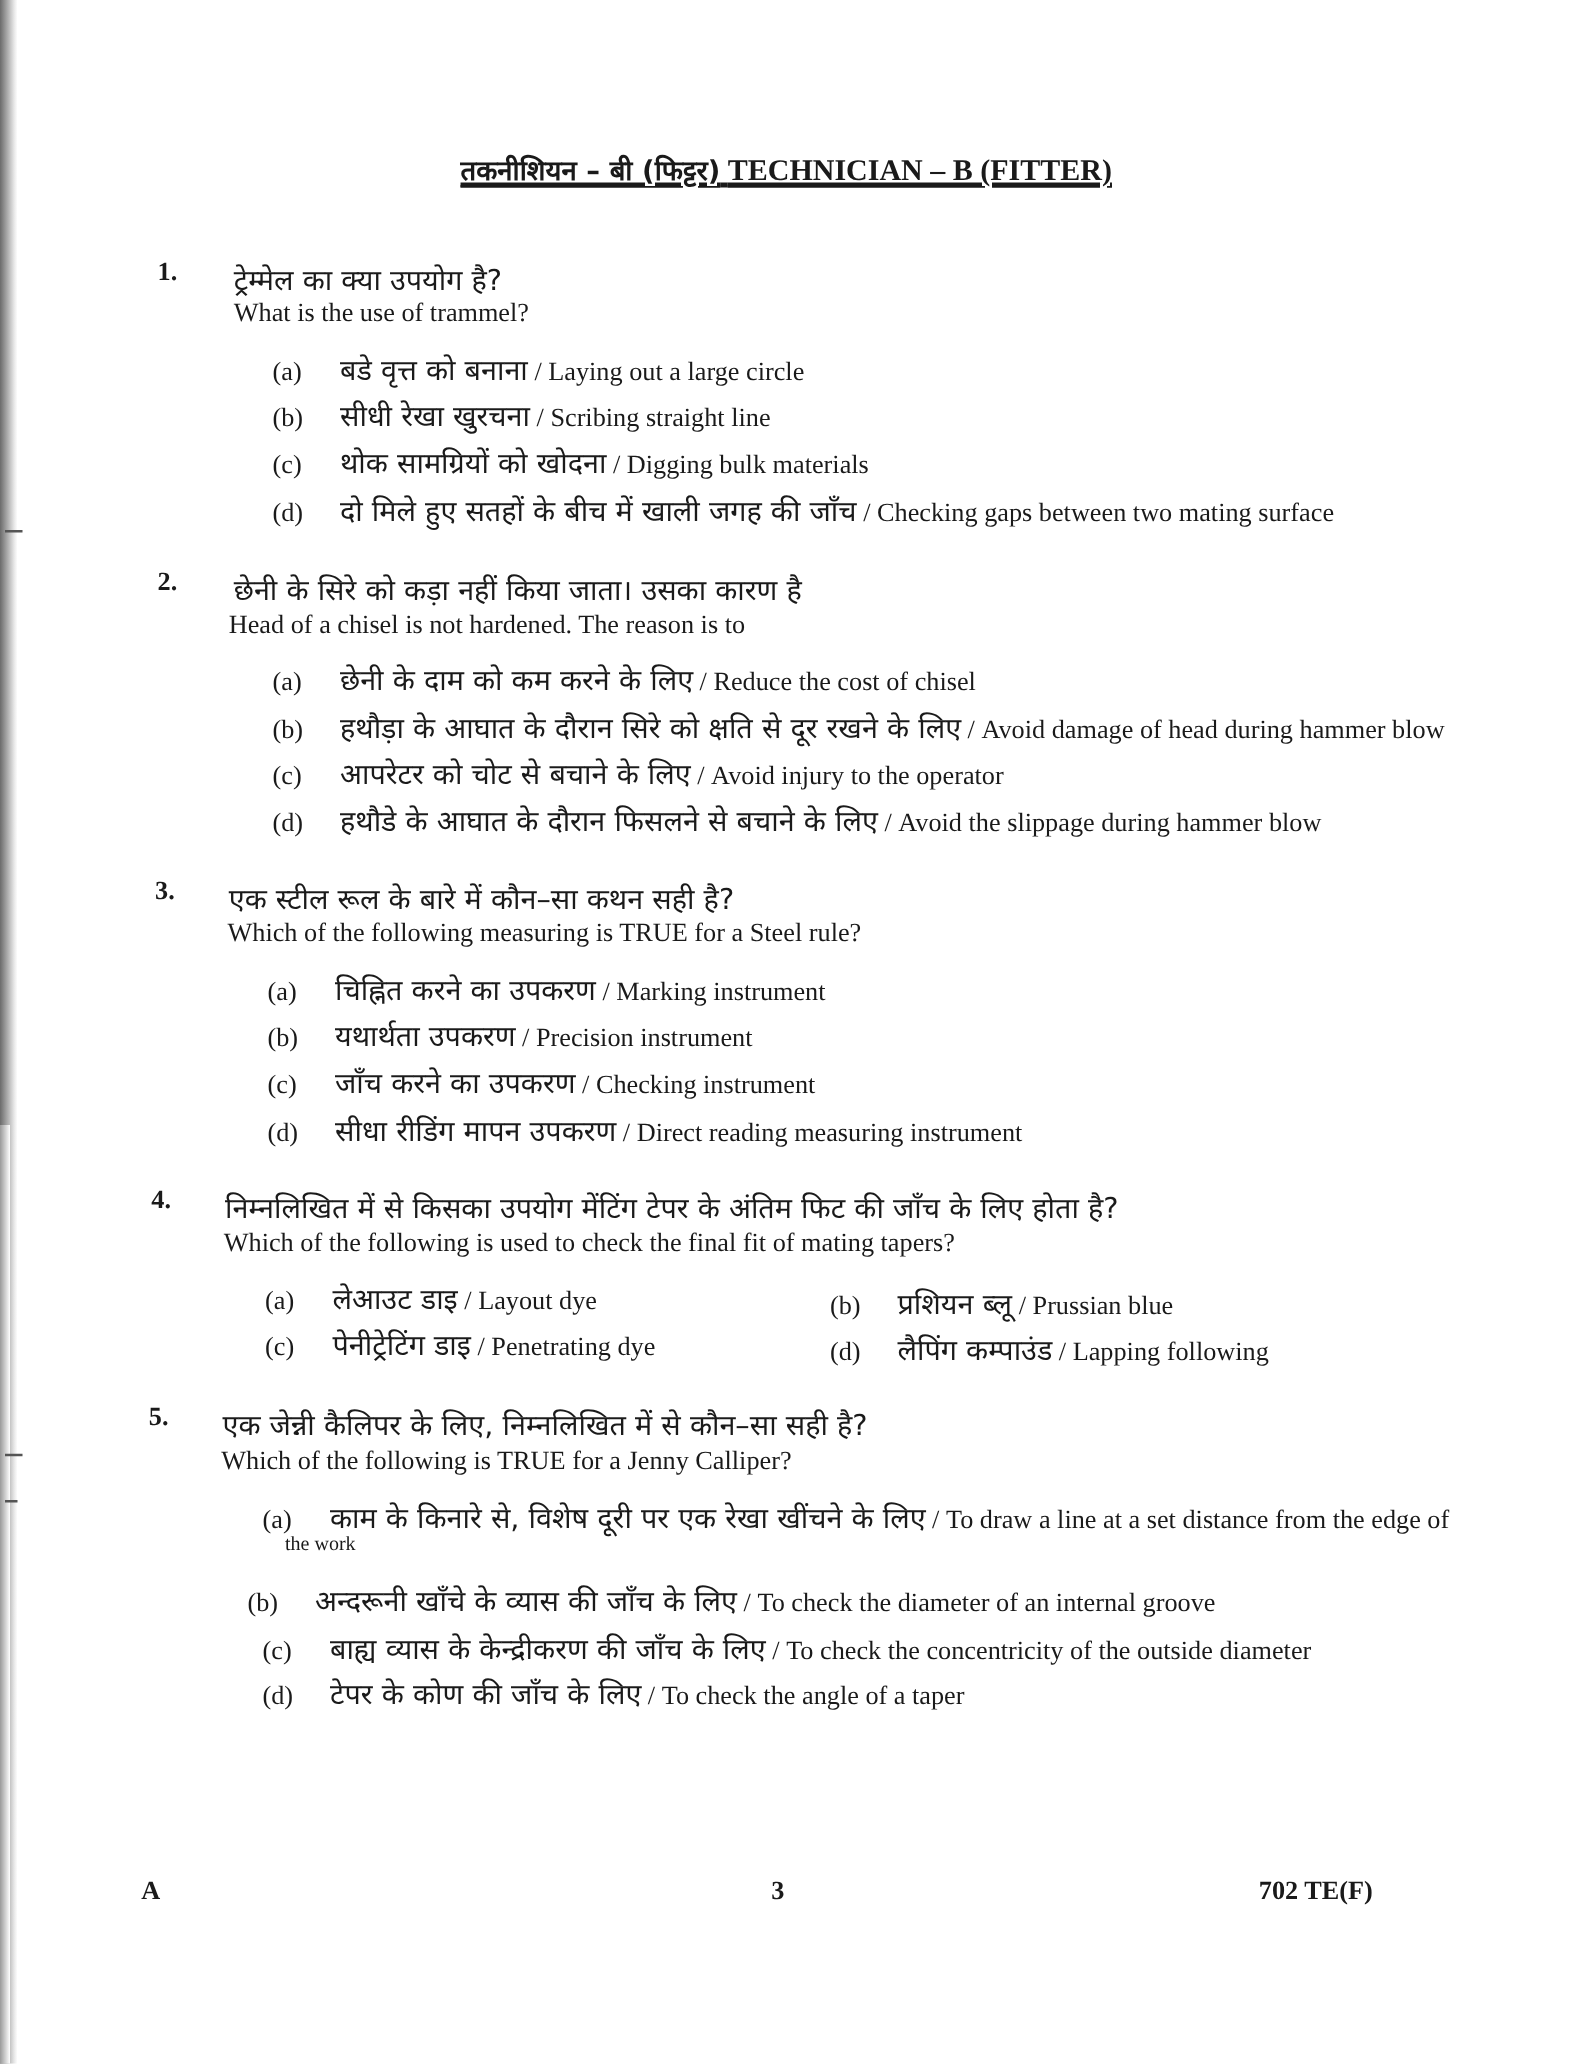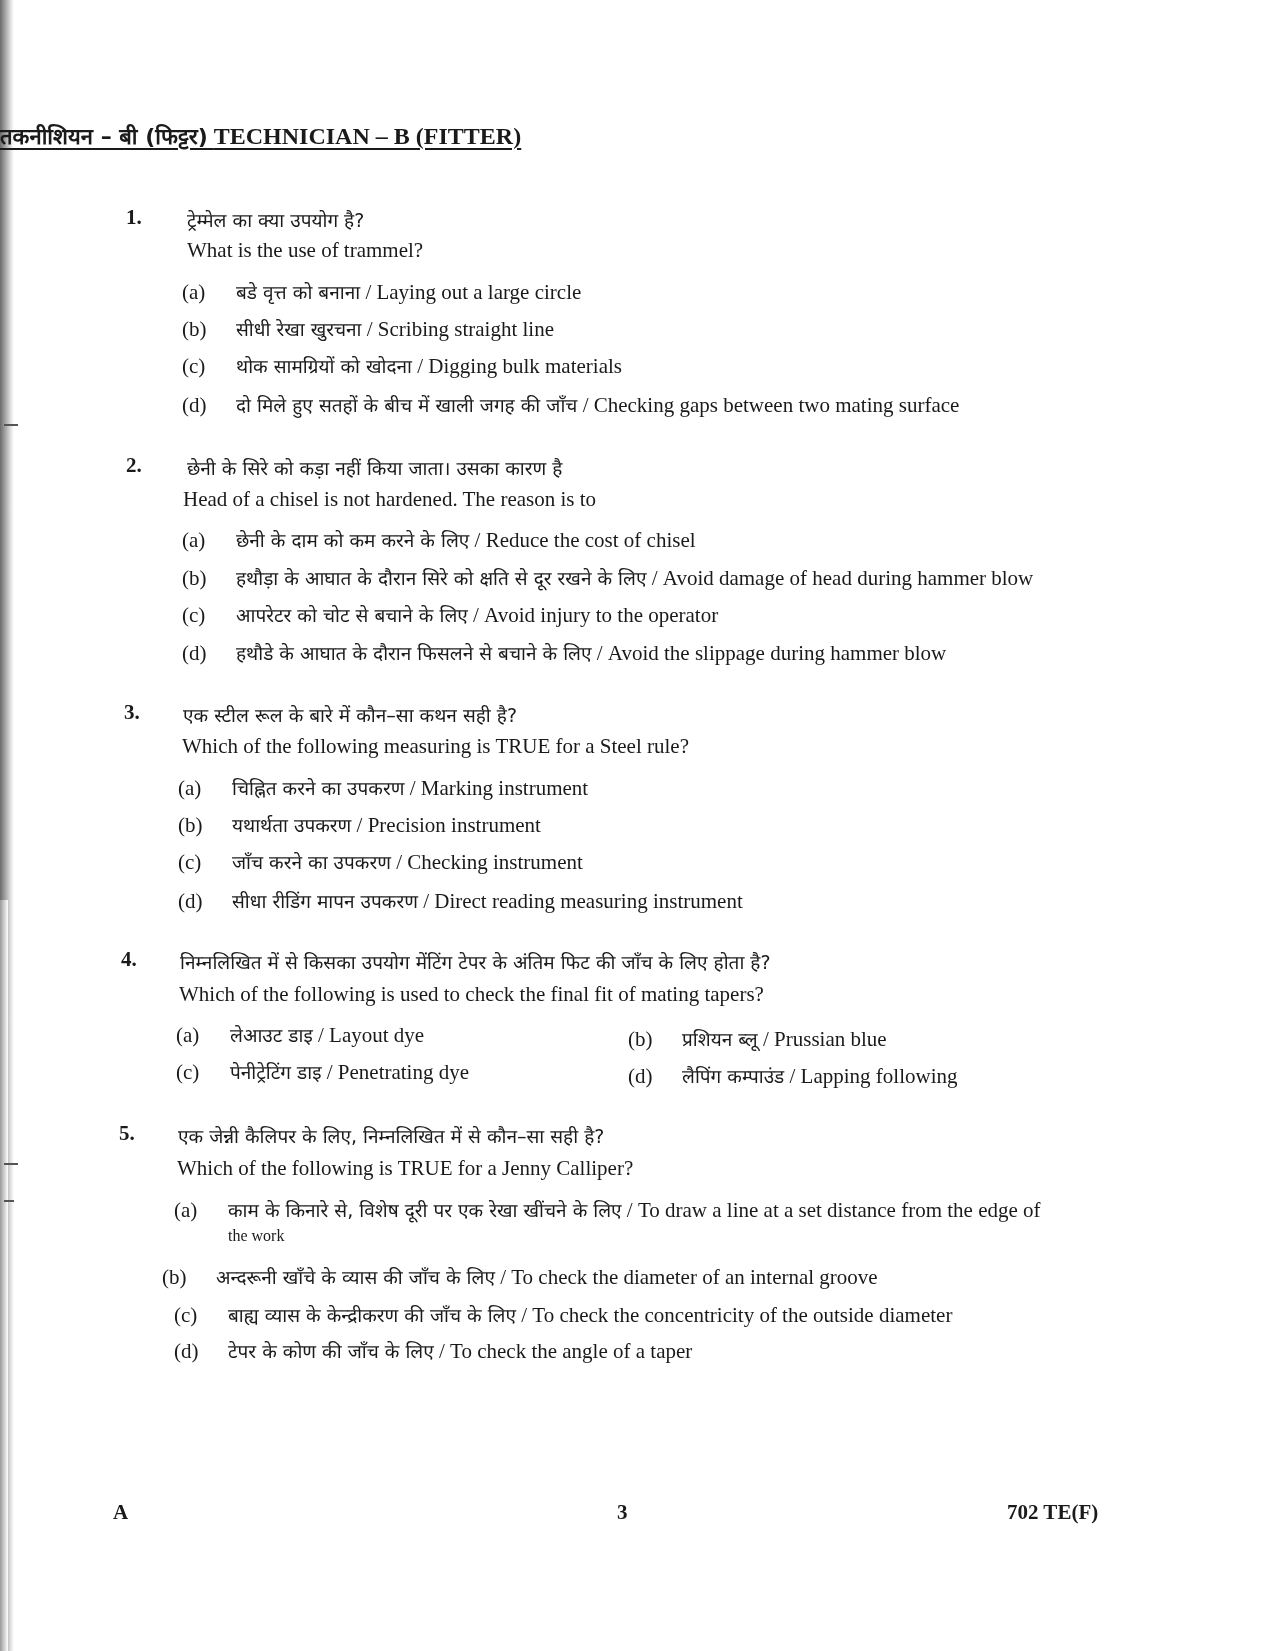--- a/index.html
+++ b/index.html
@@ -16,32 +16,33 @@
     background: linear-gradient(to right, #6b6b6b 0%, #a8a8a8 40%, #e6e6e6 80%, #ffffff 100%);
   }
   .scan-edge-lower {
     position: absolute; left: 0; top: 900px; width: 8px; height: 751px;
     background: linear-gradient(to right, #9a9a9a 0%, #e0e0e0 70%, #ffffff 100%);
   }
   .tick { position: absolute; left: 4px; height: 2px; width: 14px; background: #555; }
 
   .title {
     position: absolute; top: 120px; left: 0; width: 1258px;
-    font-size: 24px; font-weight: bold;
+    text-align: center;
+    font-size: 24px; font-weight: bold; text-decoration: underline;
   }
   .title span { text-decoration: underline; text-underline-offset: 4px; }
 
   .q { position: absolute; left: 0; width: 1275px; }
   .qnum {
     position: absolute; left: 126px;
     font-weight: bold; font-size: 21px;
   }
   .qline { position: absolute; left: 187px; font-size: 21px; white-space: nowrap; }
-  .hi { font-family: "DejaVu Sans", sans-serif; font-size: 19px; }
-  .opt { position: absolute; font-size: 21px; white-space: nowrap; }
+  .hi { font-family: "DejaVu Sans", sans-serif; font-size: 23px; }
+  .opt { position: absolute; font-size: 21px; white-space: nowrap; margin-left: 36px; }
   .opt .lbl { display: inline-block; width: 54px; }
   .wrap2 { position: absolute; left: 238px; font-size: 16px; }
 
   .footer { position: absolute; top: 1500px; font-size: 21px; font-weight: bold; }
 </style>
 </head>
 <body>
 
 <div class="scan-edge"></div>
 <div class="scan-edge-lower"></div>

